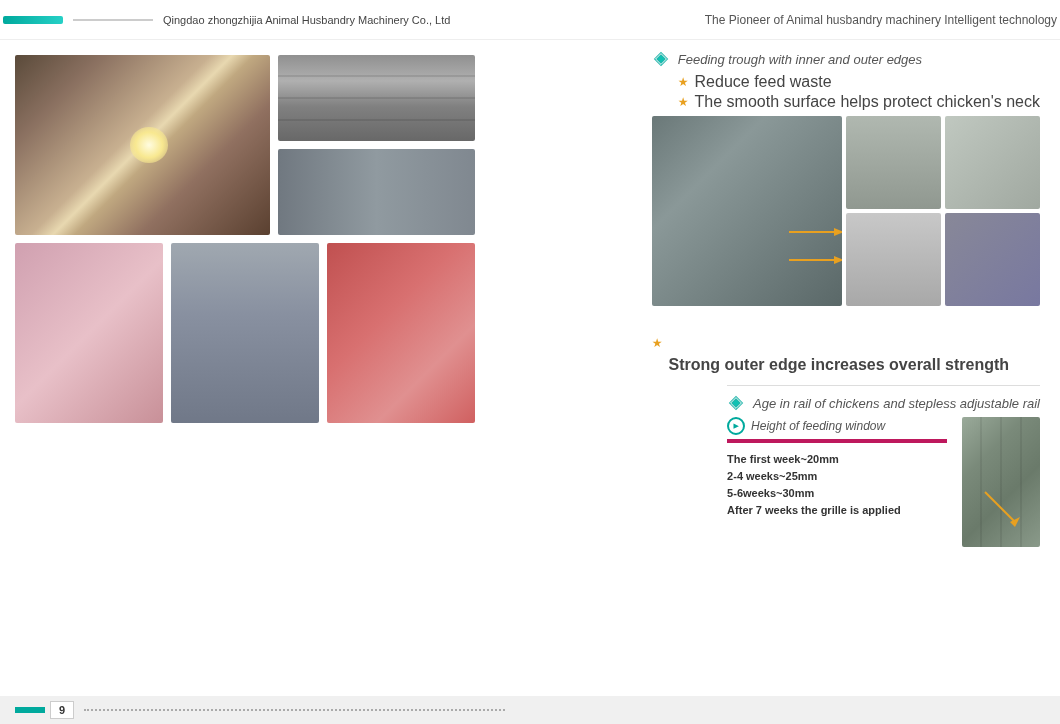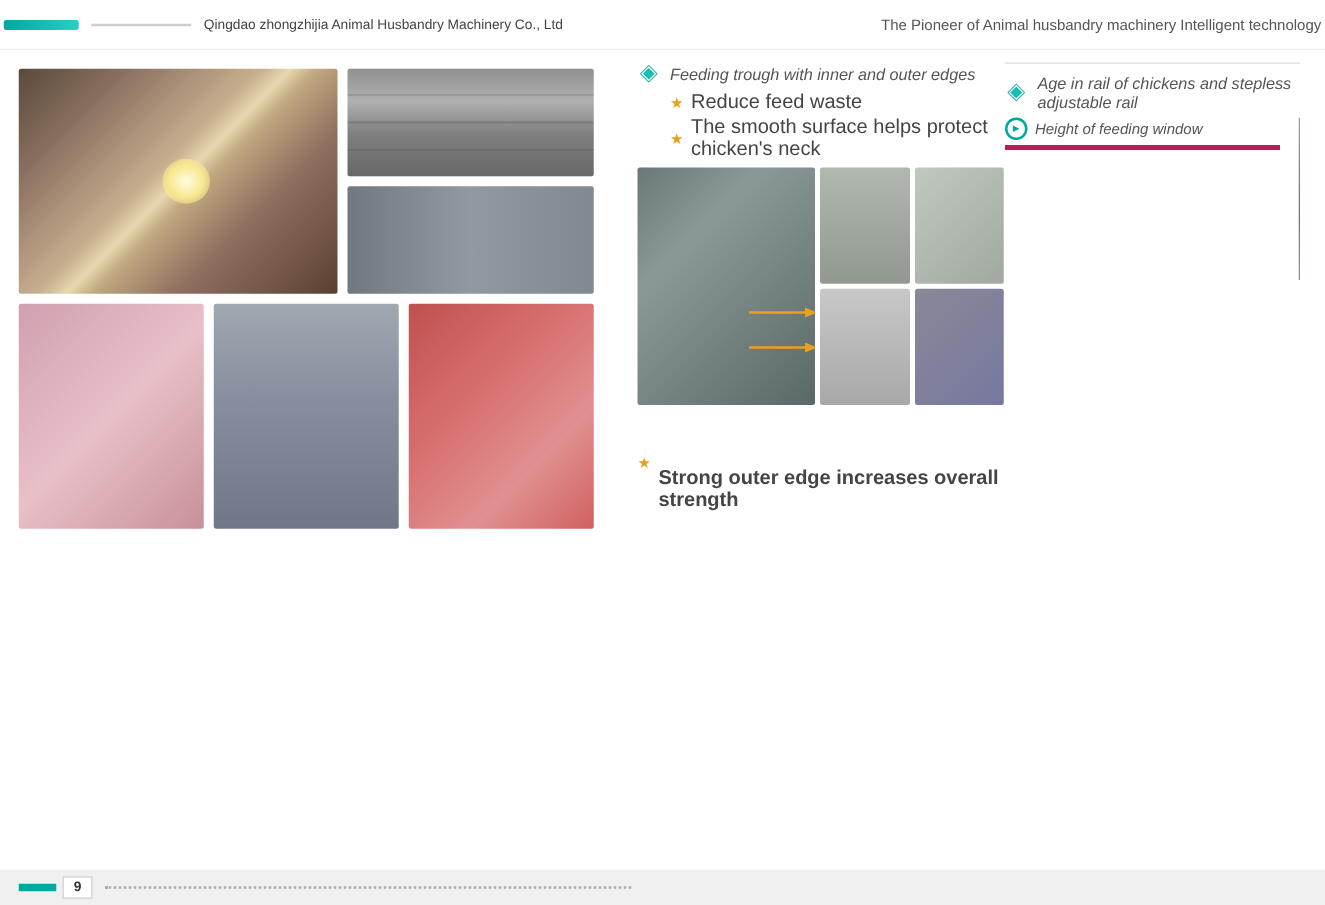--- a/index.html
+++ b/index.html
@@ -180,21 +180,23 @@
     }
     .photo-red-rack {
       background: linear-gradient(135deg, #c05050 0%, #d87070 40%, #e09090 70%, #d06060 100%);
     }
 
     
     .right-panel {
       flex: 1;
       padding: 10px 20px;
       display: flex;
-      gap: 1px;
+      flex-direction: column;
+      gap: 11px;
+      align-items: flex-end;
     }
 
     
     .section-header {
       display: flex;
       align-items: center;
       gap: 8px;
       margin-bottom: 5px;
     }
     .diamond-icon {
@@ -451,20 +453,26 @@
         </div>
         <span class="section-title">Age in rail of chickens and stepless adjustable rail</span>
       </div>
 
       <div class="feeding-window">
         <div class="feeding-left">
           <div class="feeding-window-header">
             <div class="circle-arrow-icon"></div>
             <span class="feeding-window-title">Height of feeding window</span>
           </div>
+          <div class="feeding-specs">
+            <span class="feeding-spec-item">The first week~20mm</span>
+            <span class="feeding-spec-item">2-4 weeks~25mm</span>
+            <span class="feeding-spec-item">5-6weeks~30mm</span>
+            <span class="feeding-spec-item">After 7 weeks the grille is applied</span>
+          </div>
         </div>
 
         <div class="feeding-right photo-cage">
 
           <svg style="position:absolute;bottom:15px;right:15px;width:50px;height:50px" viewBox="0 0 50 50">
             <line x1="10" y1="10" x2="40" y2="40" stroke="#e8a020" stroke-width="2"></line>
             <polygon points="35,40 45,35 40,45" fill="#e8a020"></polygon>
           </svg>
         </div>
       </div>

